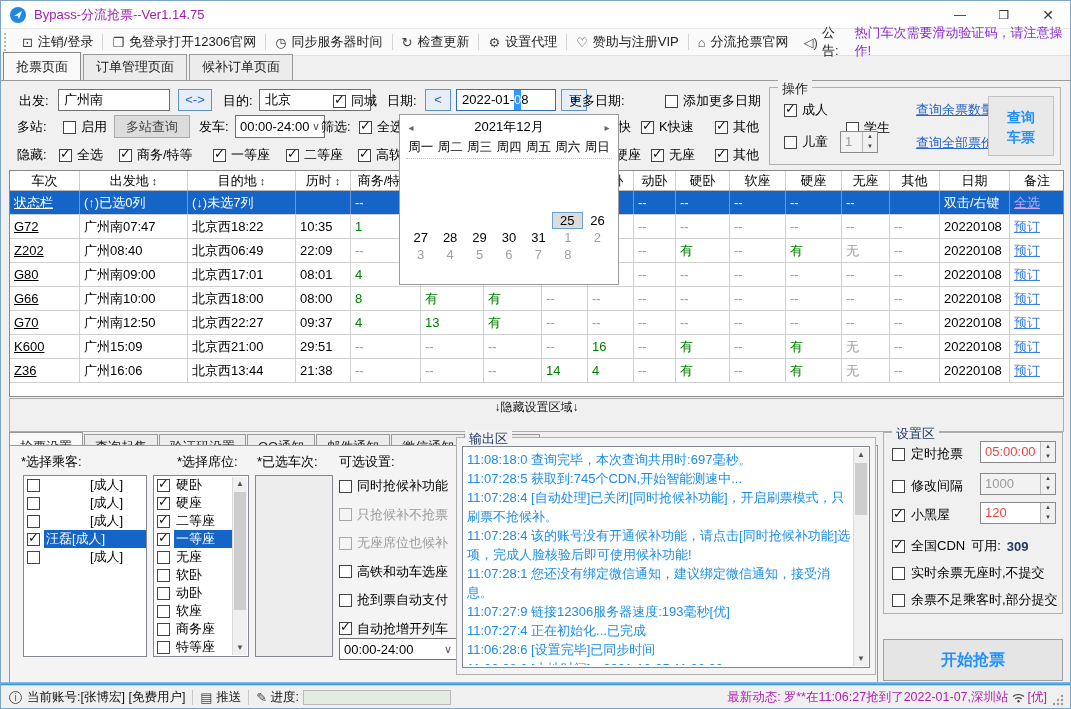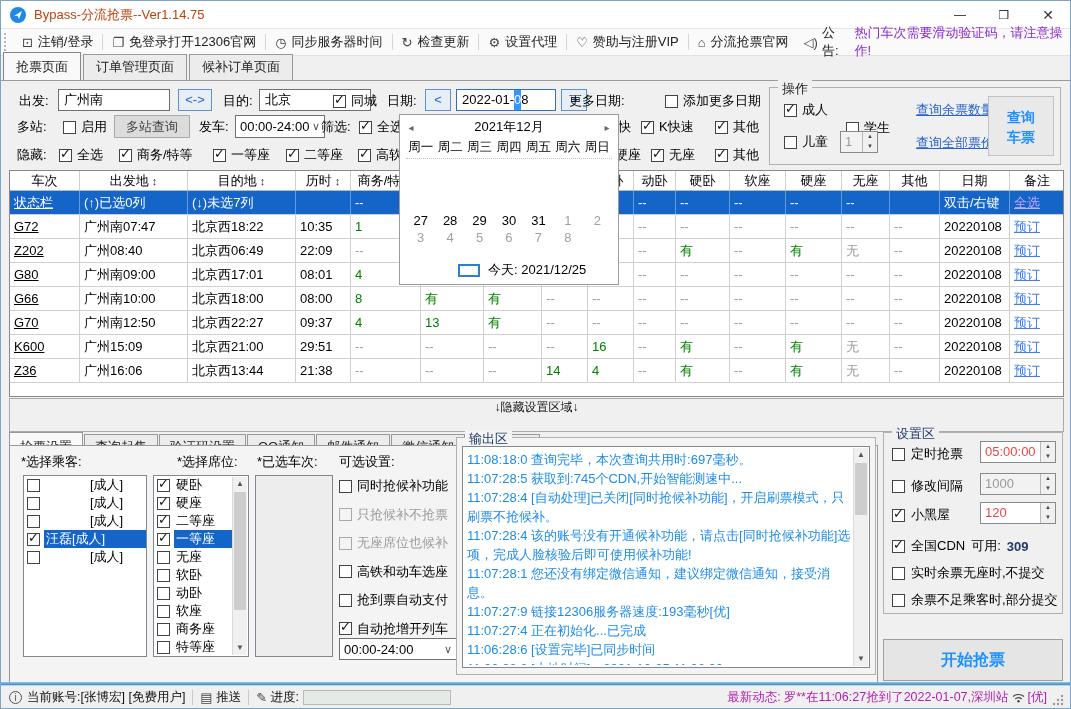--- a/index.html
+++ b/index.html
@@ -2,21 +2,21 @@
 <html style="--c-selection: #1565c8; --c-green: #008000; --c-lavender: #c9a7f5; --c-log: #1d8ce8; --c-announce: #8a2bd1; --c-latest: #b11fb1; --c-btntext: #1e90ff;"><head>
 <meta charset="utf-8">
 <style>
   html,body{margin:0;padding:0;background:#d8d8d8;font-family:"Liberation Sans","DejaVu Sans",sans-serif;}
   *{box-sizing:border-box;}
   .window{position:relative;width:1071px;height:709px;background:#f0f0f0;border:1px solid #7ea4c8;overflow:hidden;}
   .abs{position:absolute;}
   
   .titlebar{position:absolute;top:0;left:0;right:0;height:28px;background:#ffffff;display:flex;align-items:center;border-bottom:1px solid #e8e8e8;}
   .appicon{width:16px;height:16px;margin:0 8px 0 9px;}
-  .apptitle{font-size:13px;color:#c2410c;}
+  .apptitle{font-size:13px;color:#a21caf;}
   .winbtns{margin-left:auto;display:flex;height:100%;}
   .winbtn{width:44px;height:100%;display:flex;align-items:center;justify-content:center;font-size:12px;color:#333;}
   .winbtn.close{font-size:14px;}
   
   .toolbar{position:absolute;top:28px;left:0;right:0;height:27px;background:#fafafa;display:flex;align-items:center;border-bottom:1px solid #e2e2e2;}
   .grip{width:5px;height:18px;margin:0 4px 0 3px;border-left:2px dotted #b8b8b8;}
   .tbitem{display:inline-flex;align-items:center;gap:5px;font-size:13px;color:#222;padding:0 9px;white-space:nowrap;}
   .tbicon{font-size:13px;color:#444;}
   .tbsep{width:1px;height:16px;background:#d5d5d5;}
   .ann-label{font-size:13px;color:#222;margin-left:4px;}
@@ -537,41 +537,46 @@
           <div class="calrow">
             <span class="calcell"></span>
             <span class="calcell"></span>
             <span class="calcell"></span>
             <span class="calcell"></span>
             <span class="calcell"></span>
             <span class="calcell"></span>
             <span class="calcell"></span>
           </div>
           <div class="calrow">
+            <span class="calcell"></span>
+            <span class="calcell"></span>
+            <span class="calcell"></span>
+            <span class="calcell"></span>
+            <span class="calcell"></span>
+            <span class="calcell sel">25</span>
+            <span class="calcell">26</span>
+          </div>
+          <div class="calrow">
             <span class="calcell">27</span>
             <span class="calcell">28</span>
             <span class="calcell">29</span>
             <span class="calcell">30</span>
             <span class="calcell">31</span>
             <span class="calcell mut">1</span>
             <span class="calcell mut">2</span>
           </div>
           <div class="calrow">
             <span class="calcell mut">3</span>
             <span class="calcell mut">4</span>
             <span class="calcell mut">5</span>
             <span class="calcell mut">6</span>
             <span class="calcell mut">7</span>
             <span class="calcell mut">8</span>
             <span class="calcell"></span>
           </div>
-        </div>
-        <div class="calfoot">
-          <span class="todaybox"></span>
-          <span>今天: 2021/12/25</span>
         </div>
       </div>
 
     <div class="hidebar">↓隐藏设置区域↓</div>
 
     <div class="btabs" id="bottom-tabs">
         <div class="btab active">抢票设置</div>
         <div class="btab">查询起售</div>
         <div class="btab">验证码设置</div>
         <div class="btab">QQ通知</div>

